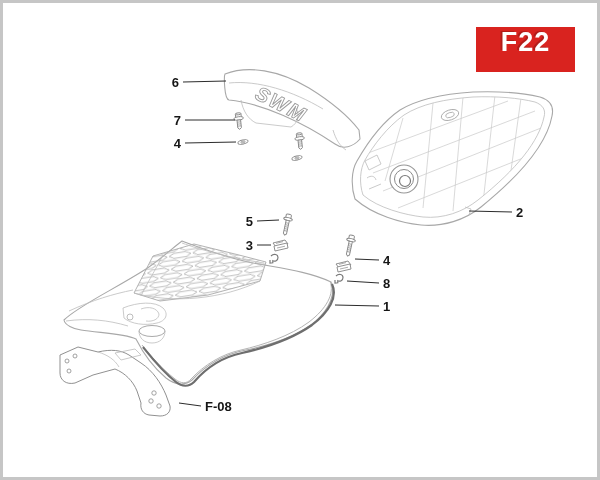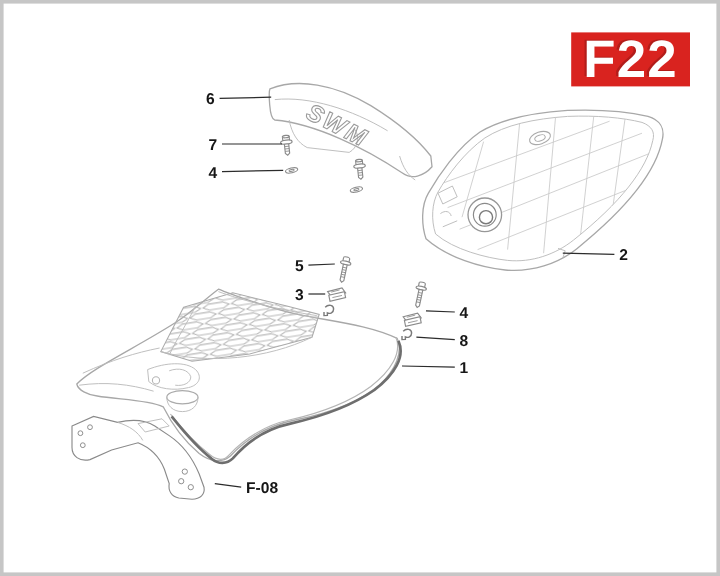--- a/index.html
+++ b/index.html
@@ -3,22 +3,22 @@
 <meta charset="utf-8">
 <style>
   html,body{margin:0;padding:0;background:#ffffff;}
   #page{
     position:relative;width:600px;height:480px;box-sizing:border-box;
     background:#ffffff;border:3px solid #c6c6c6;overflow:hidden;
     font-family:"Liberation Sans", sans-serif;
   }
   #figure-badge{
     position:absolute;left:473px;top:24px;width:99px;height:45px;
-    background:#d9231f;color:#ffffff;display:flex;align-items:center;justify-content:center;
-    font-weight:bold;font-size:44px;letter-spacing:1px;
+    background:#d9231f;color:#ffffff;display:flex;align-items:flex-start;justify-content:center;
+    font-weight:bold;font-size:27px;letter-spacing:1px;
     text-shadow:-2px -1px 0 rgba(0,0,0,0.18);
   }
   svg{position:absolute;left:0;top:0;}
   svg text.callout{font-family:"Liberation Sans",sans-serif;font-weight:bold;font-size:13px;fill:#161616;}
   svg text.logo{font-family:"Liberation Sans",sans-serif;font-style:italic;font-weight:bold;font-size:20px;
     letter-spacing:2px;fill:none;stroke:#9a9a9a;stroke-width:0.9;}
   .thin{stroke:#a8a8a8;stroke-width:1.1;fill:#ffffff;}
   .thinner{stroke:#bcbcbc;stroke-width:0.8;fill:none;}
   .hw{stroke:#8a8a8a;stroke-width:0.95;fill:#ffffff;}
   .leader{stroke:#2c2c2c;stroke-width:1;}

